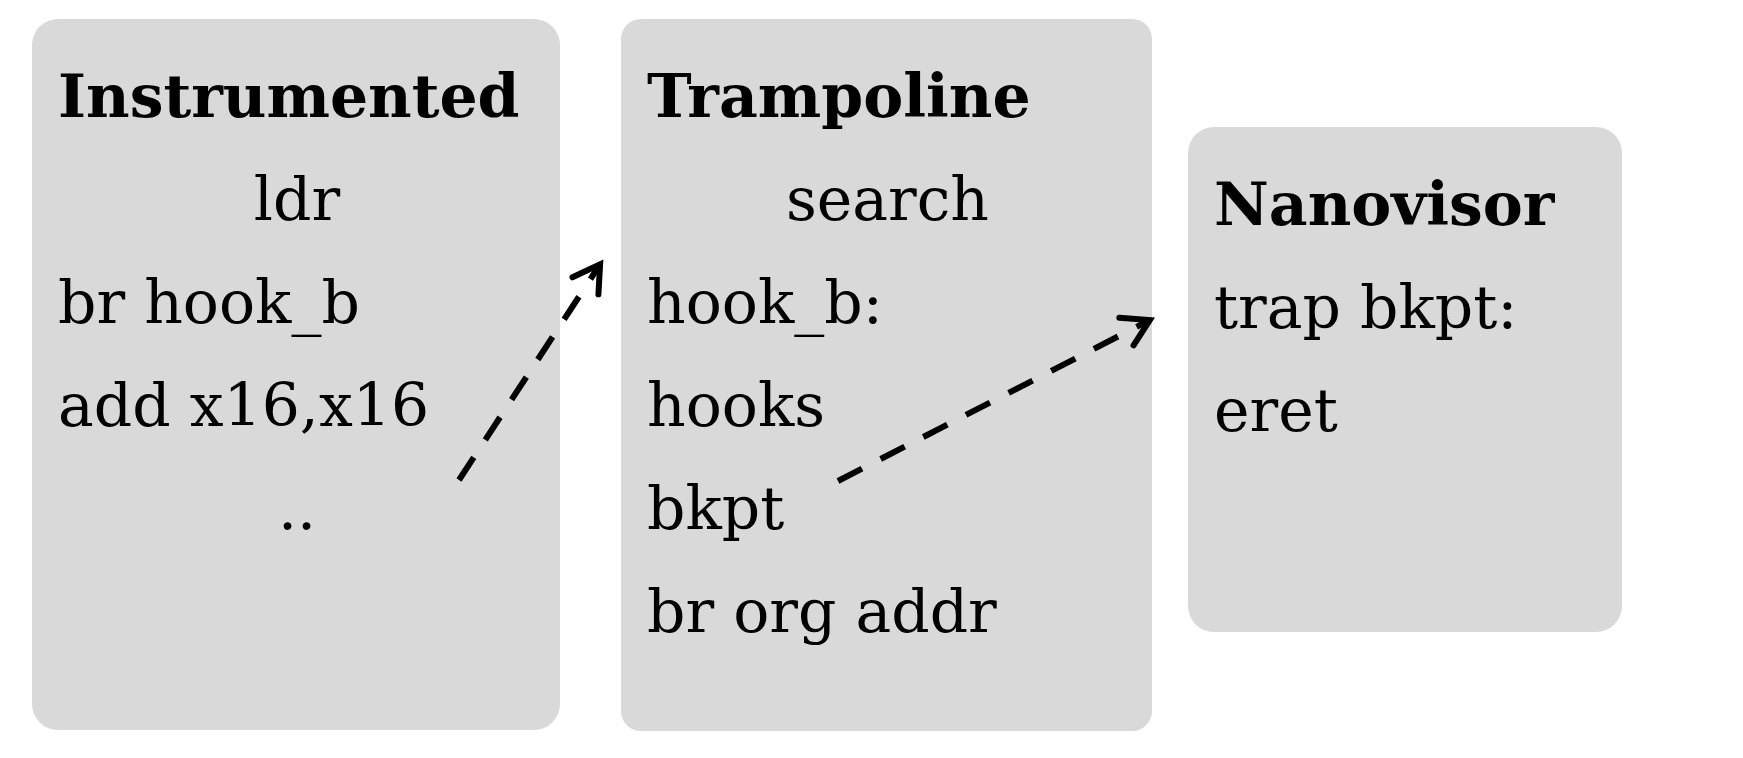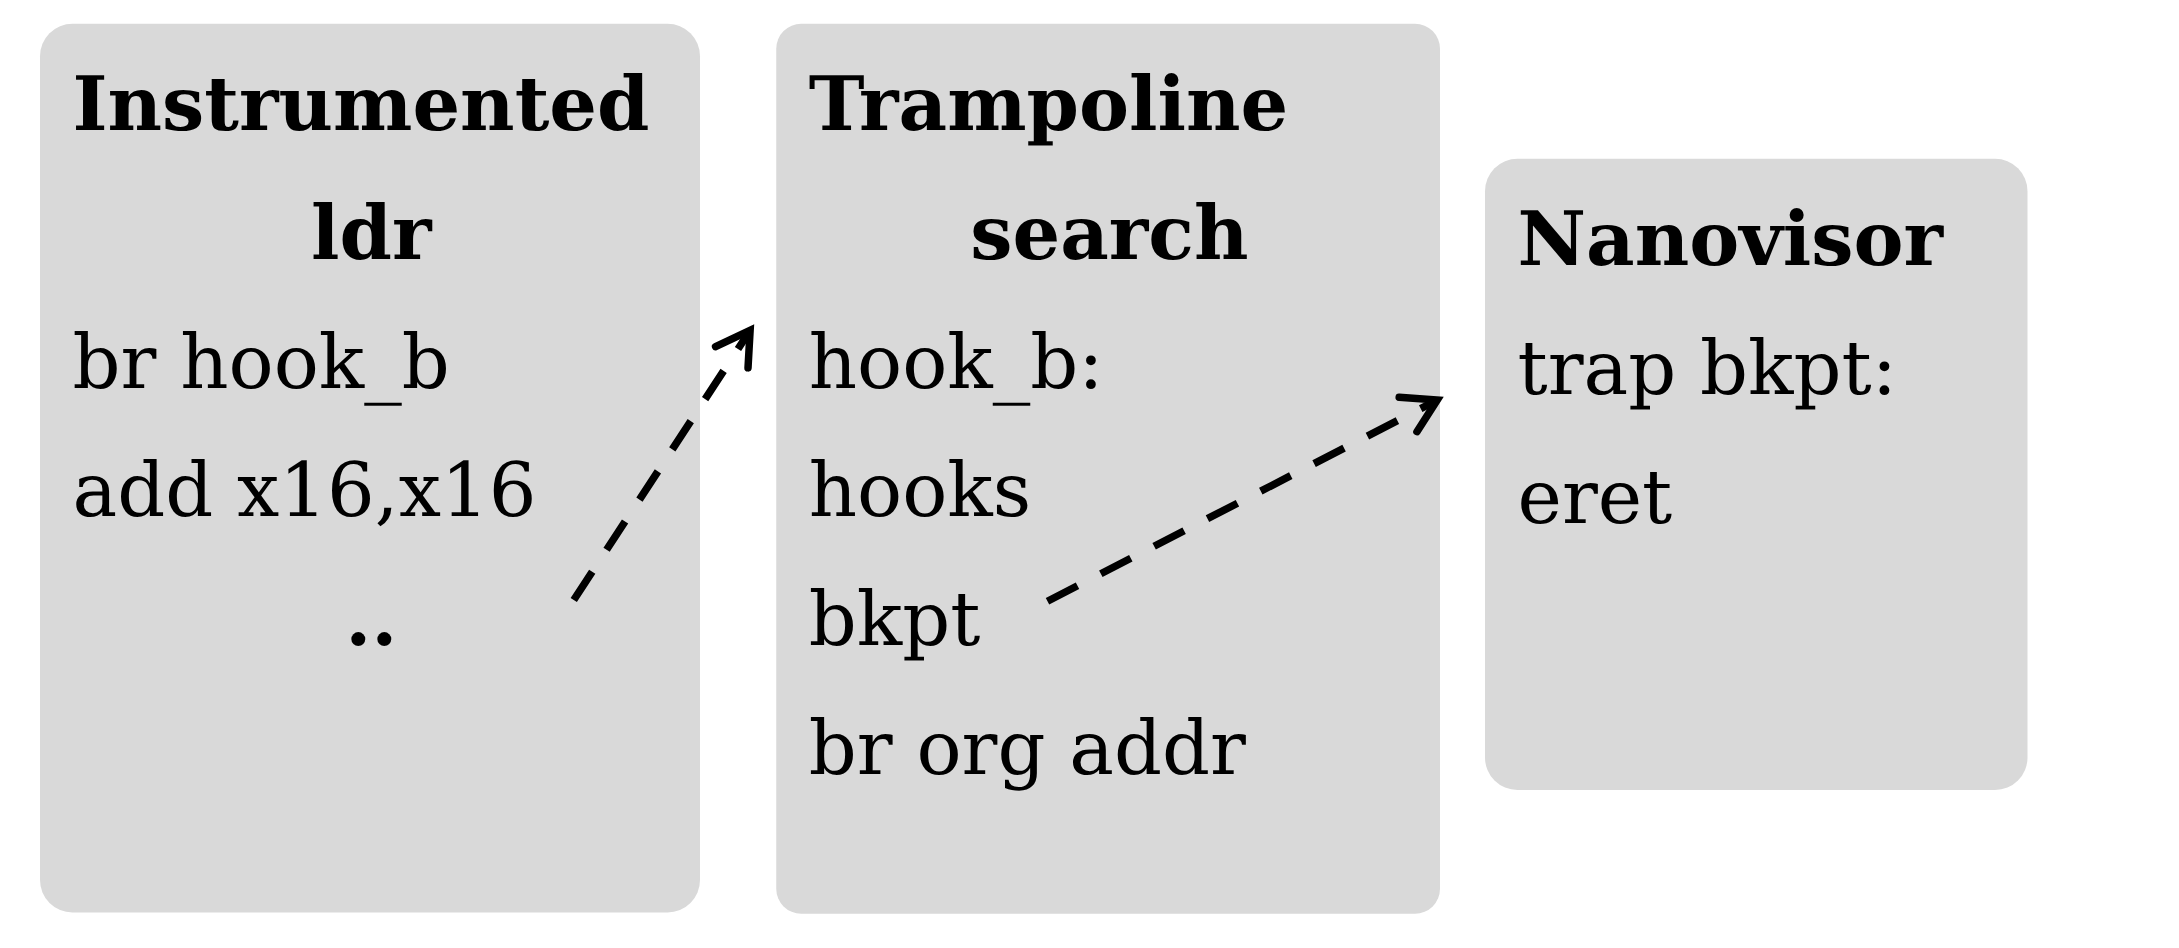--- a/index.html
+++ b/index.html
@@ -10,27 +10,27 @@
     background: #ffffff;
     overflow: hidden;
     font-family: "DejaVu Serif", "Liberation Serif", serif;
     color: #000000;
   }
   .box {
     position: absolute;
     background: #d9d9d9;
     border-radius: 26px;
     box-sizing: border-box;
-    padding: 14px 24px 0 26px;
+    padding: 26px 24px 0 26px;
     font-size: 60px;
     line-height: 103px;
     white-space: nowrap;
   }
   .box .title { font-weight: bold; }
-  .line.center { text-align: center; font-weight: bold; }
+  .line.center { text-align: center; }
   #box-instrumented { left: 32px;  top: 19px;  width: 528px; height: 711px; }
   #box-trampoline   { left: 621px; top: 19px;  width: 531px; height: 712px; border-radius: 20px; }
   #box-nanovisor    { left: 1188px; top: 127px; width: 434px; height: 505px; }
   svg.arrows {
     position: absolute;
     left: 0; top: 0;
     width: 1743px; height: 758px;
     pointer-events: none;
   }
 </style>

